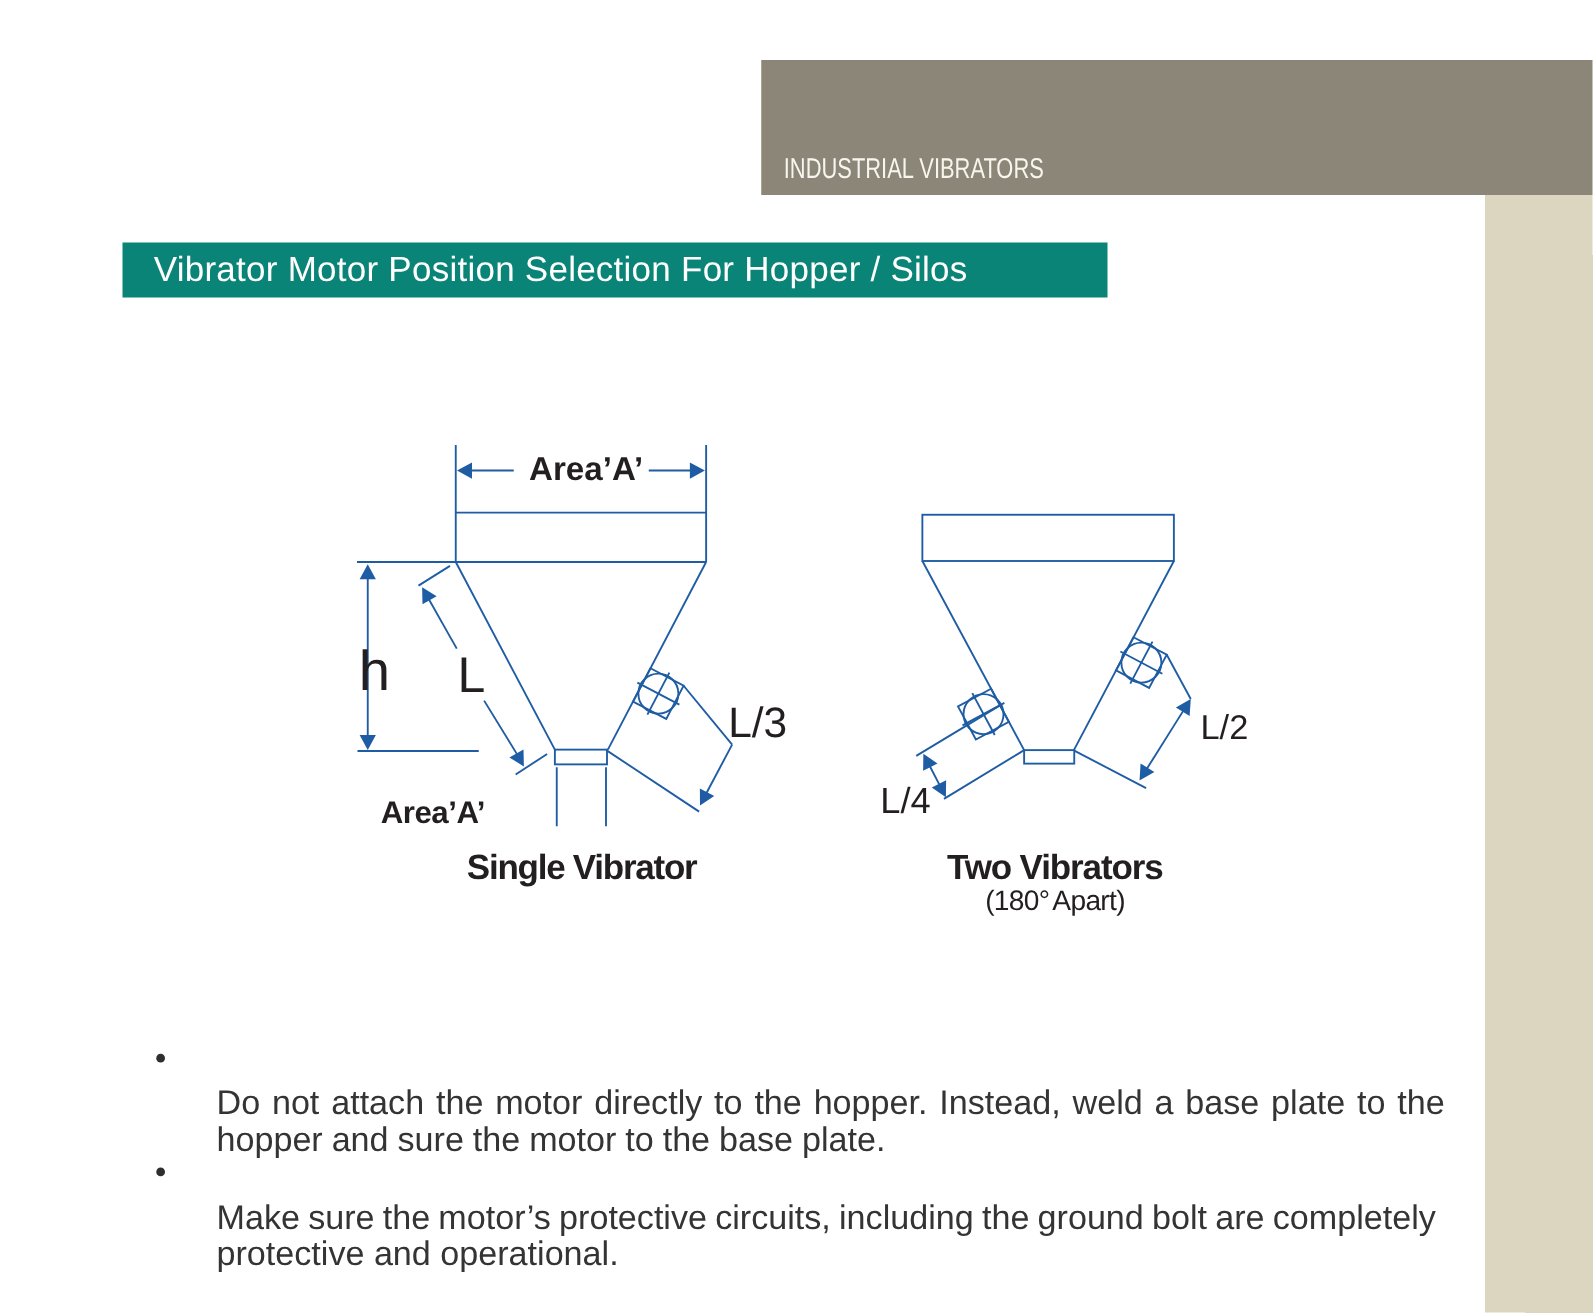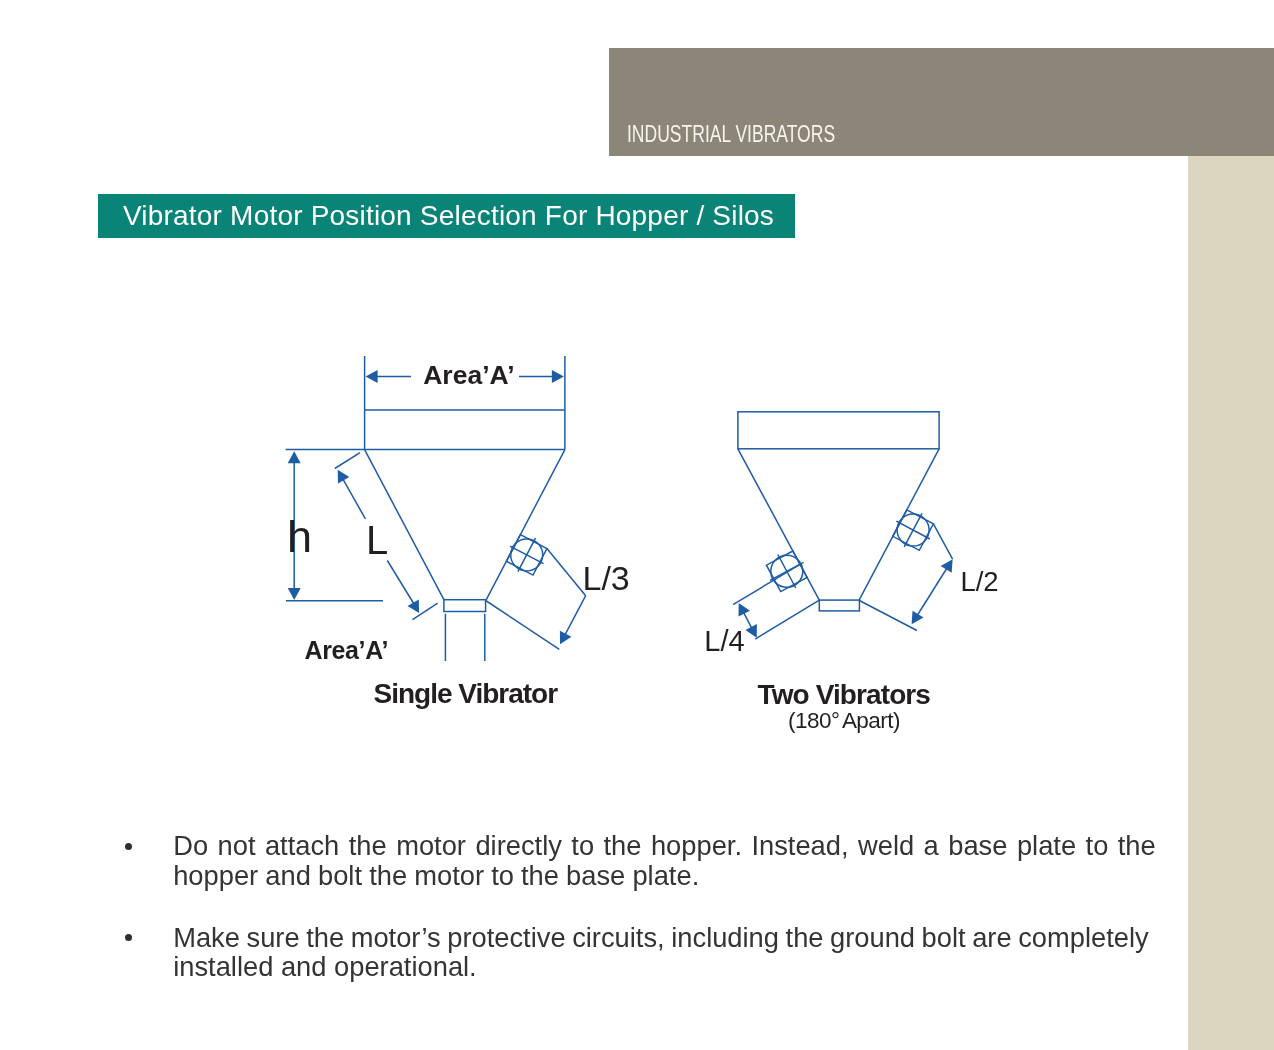--- a/index.html
+++ b/index.html
@@ -4,25 +4,25 @@
 <style>
 * { margin: 0; padding: 0; box-sizing: border-box; }
 html, body { width: 1274px; height: 1050px; background: #ffffff;
   font-family: "Liberation Sans", sans-serif; overflow: hidden; }
 .abs { position: absolute; }
 #graybar { left: 609px; top: 48px; width: 665px; height: 108px; background: #8b8677; padding-left: 23px; }
 #graybar span { position: absolute; left: 18.3px; top: 72.8px; display: inline-block;
   color: #f7f5ee; font-size: 23px;
   transform: scaleX(0.762); transform-origin: left top; white-space: nowrap; }
 #beige { left: 1188px; top: 156px; width: 86px; height: 894px; background: #dcd6c1; }
-#tealbar { left: 98px; top: 194px; width: 697px; height: 44px; background: #0b8478; }
+#tealbar { left: 98px; top: 194px; width: 788px; height: 44px; background: #0b8478; }
 #tealbar span { position: absolute; left: 25px; top: 5.6px; color: #ffffff; font-size: 28px;
   letter-spacing: 0.2px; white-space: nowrap; }
 .bl { position: absolute; left: 173.2px; width: auto; font-size: 27.3px; color: #343434;
-  line-height: 30px; white-space: nowrap; }
+  line-height: 30px; white-space: nowrap; margin-top: 36px; }
 
 .dot { position: absolute; width: 7.4px; height: 7.4px; border-radius: 50%; background: #2e2e2e; }
 svg { position: absolute; left: 0; top: 0; }
 </style>
 </head>
 <body>
 <div class="abs" id="graybar">
     <span>INDUSTRIAL VIBRATORS</span>
   </div>
 <div class="abs" id="beige"></div>
@@ -90,15 +90,15 @@
 <polygon points="738.7,603.0 750.0,610.7 738.5,616.6" fill="#1e5ca4"></polygon>
 <polygon points="756.7,637.7 745.4,630.0 756.9,624.1" fill="#1e5ca4"></polygon>
 <line x1="743.8" y1="612.8" x2="751.6" y2="627.9" stroke="#1e5ca4" stroke-width="1.5"></line>
 <text x="704.3" y="650.8" font-size="29" fill="#231f20">L/4</text>
 <text x="843.8" y="703.5" text-anchor="middle" font-weight="bold" font-size="28" letter-spacing="-0.9" fill="#231f20">Two Vibrators</text>
 <text x="844" y="728" text-anchor="middle" font-size="22.5" letter-spacing="-0.55" fill="#231f20">(180°<tspan dx="2.5">Apart)</tspan></text>
 </svg>
 <div class="dot" style="left:124.5px; top:842.9px;"></div>
 <div class="dot" style="left:124.5px; top:934.0px;"></div>
 <div class="bl" style="top:830.8px; word-spacing:1.87px;">Do not attach the motor directly to the hopper. Instead, weld a base plate to the</div>
-<div class="bl" style="top:860.8px; word-spacing:-0.45px;">hopper and bolt the motor to the base plate.</div>
+<div class="bl" style="top:860.8px; word-spacing:-0.45px;">hopper and sure the motor to the base plate.</div>
 <div class="bl" style="top:922.5px; word-spacing:-1.02px;">Make sure the motor’s protective circuits, including the ground bolt are completely</div>
-<div class="bl" style="top:951.6px;">installed and operational.</div>
+<div class="bl" style="top:951.6px;">protective and operational.</div>
 
 </body></html>

